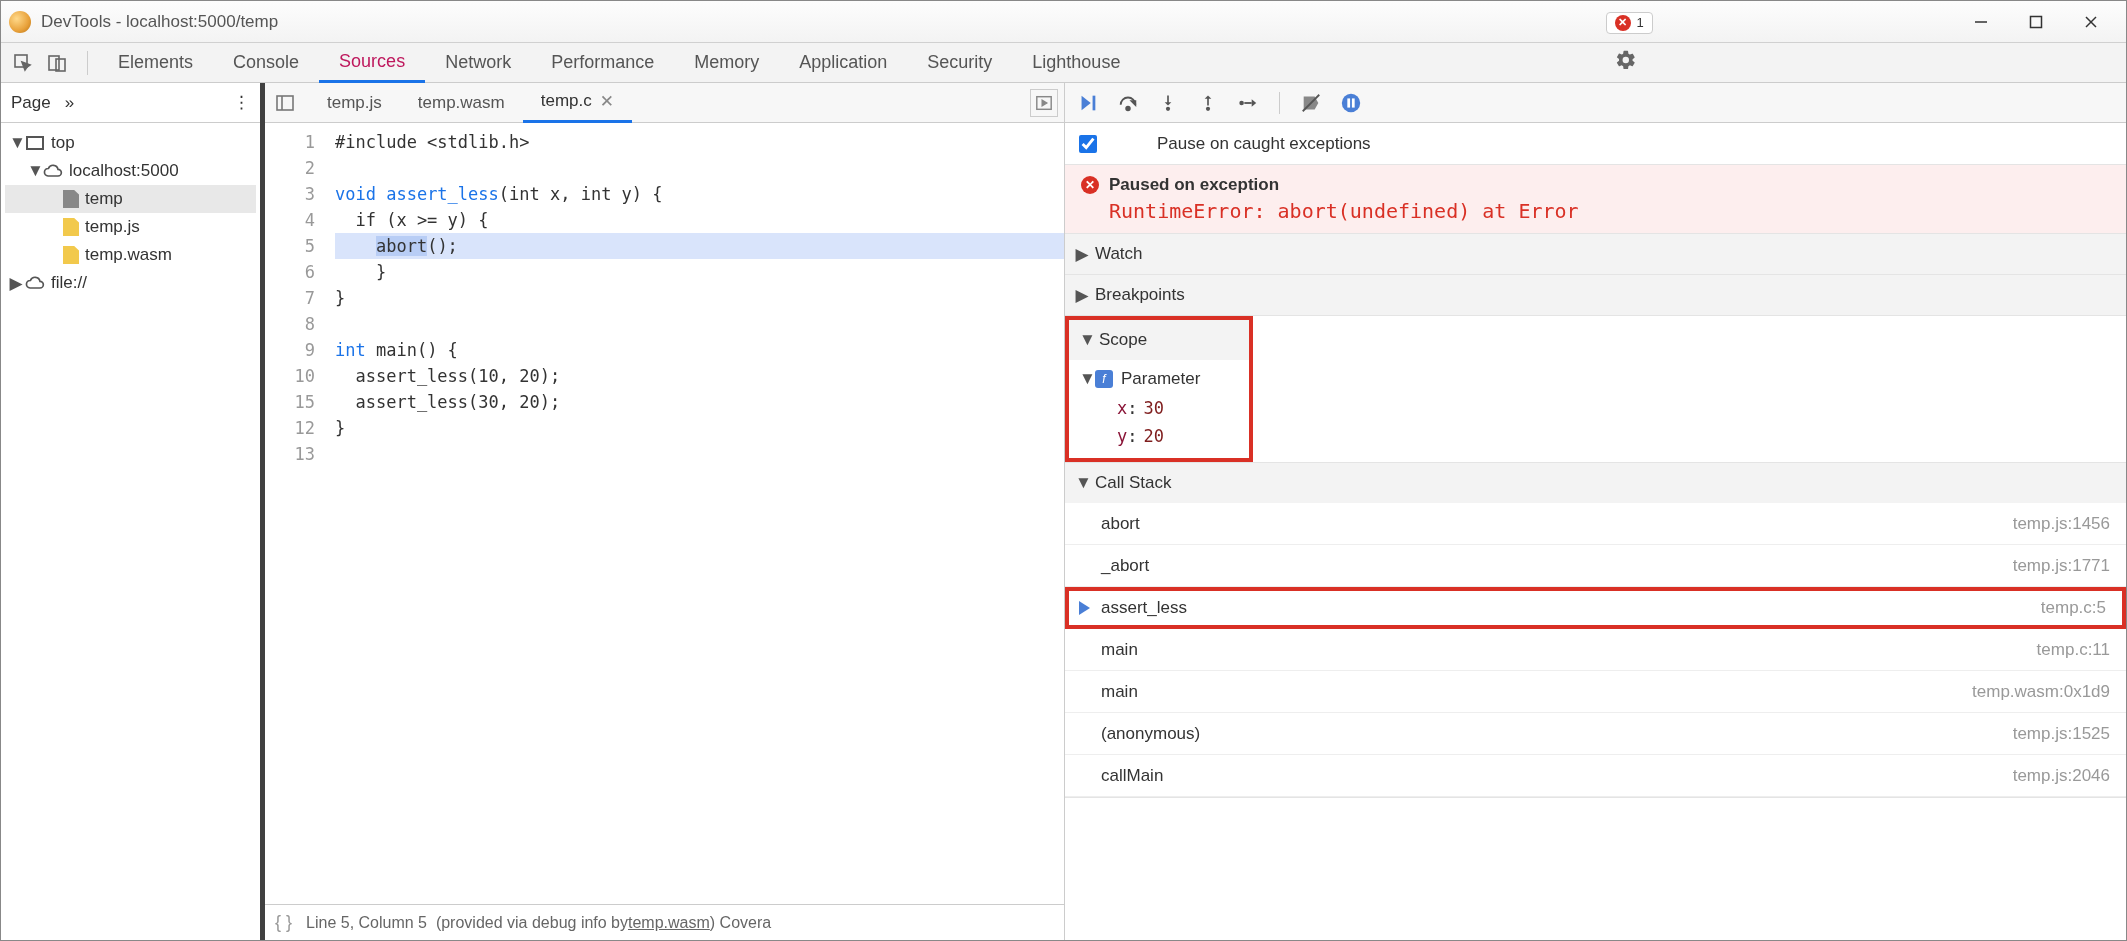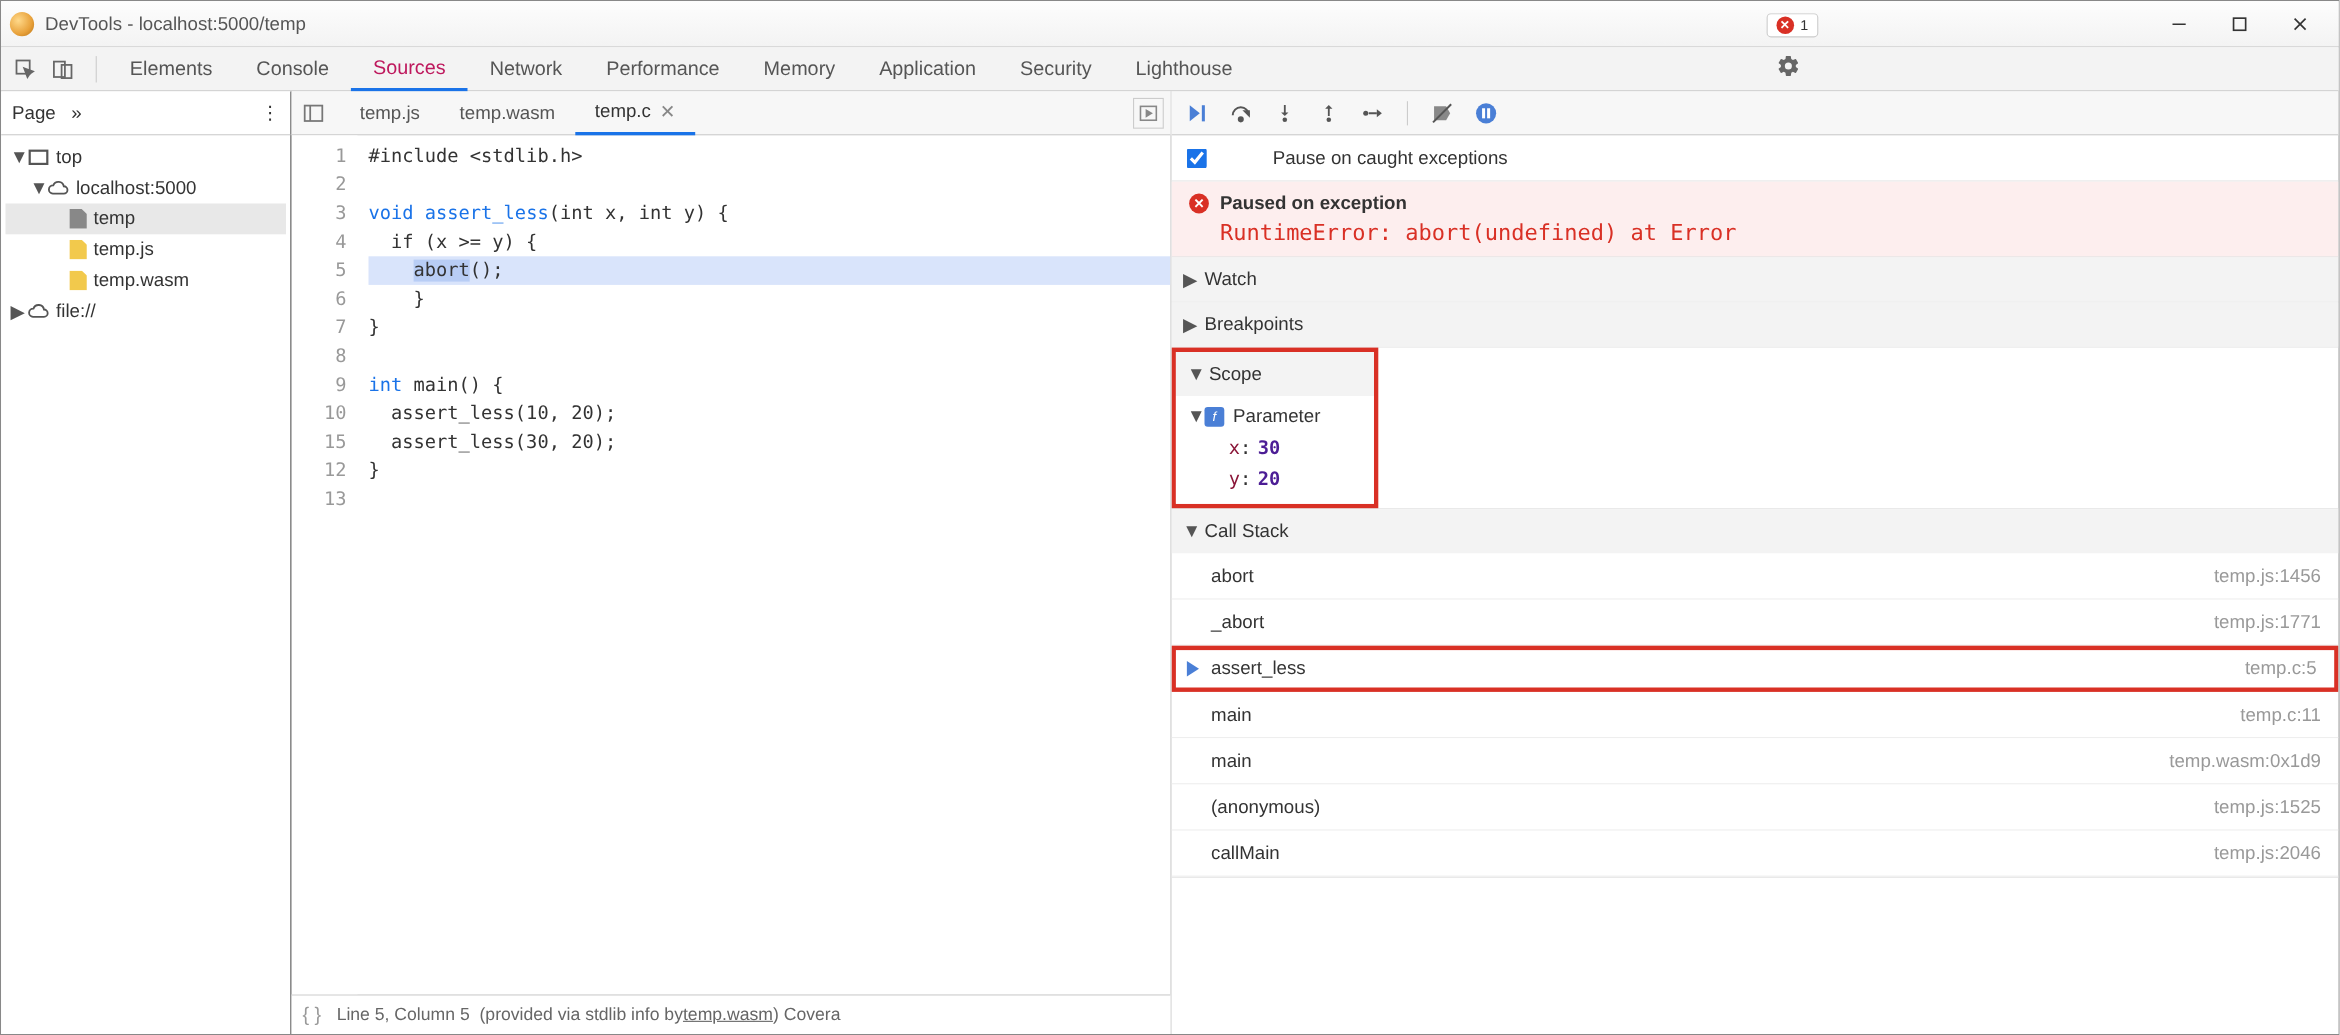--- a/index.html
+++ b/index.html
@@ -21,21 +21,21 @@
 .maintabs .tab { padding: 0 20px; font-size: 18px; color: #555; height:40px; display:flex; align-items:center; }
 .maintabs .tab.active { color: #be185d; border-bottom: 3px solid #1a73e8; }
 .maintabs .right { margin-left:auto; display:flex; align-items:center; gap:12px;}
 .errbadge { border:1px solid #ccc; border-radius:4px; padding:2px 8px; display:flex; align-items:center; gap:6px; background:#fff;}
 .errbadge .dot{width:16px;height:16px;background:#d93025;border-radius:50%;display:flex;align-items:center;justify-content:center;color:#fff;font-size:11px;font-weight:bold;}
 
 
 .main { flex:1; display:flex; overflow:hidden; }
 
 
-.leftnav { width: 264px; border-right:1px solid #404040; display:flex; flex-direction:column; background:#fff;}
+.leftnav { width: 264px; border-right:5px solid #404040; display:flex; flex-direction:column; background:#fff;}
 .leftnav-head { height:40px; display:flex; align-items:center; padding:0 10px; border-bottom:1px solid #ccc; font-size:17px; color:#333;}
 .leftnav-head .more { margin-left:14px;}
 .leftnav-head .dots { margin-left:auto;}
 .tree { padding: 6px 4px; font-size:17px; color:#333;}
 .tree .row { display:flex; align-items:center; height:28px; padding:0 4px;}
 .tree .row.selected { background:#e8e8e8;}
 .tri { width:14px; display:inline-block; text-align:center; color:#555; margin-right:2px;}
 .ficon { width:20px; height:20px; margin-right:6px; display:inline-flex; align-items:center; justify-content:center;}
 .ficon.page{background:#888;width:16px;height:18px;clip-path:polygon(0 0,70% 0,100% 25%,100% 100%,0 100%);}
 .ficon.js{background:#f2c94c;width:16px;height:18px;clip-path:polygon(0 0,70% 0,100% 25%,100% 100%,0 100%);}
@@ -85,21 +85,21 @@
 .sect-hd{height:40px;display:flex;align-items:center;padding:0 10px;font-size:17px;background:#f3f3f3;}
 .sect-hd .tri{margin-right:6px;}
 
 .redbox{border:4px solid #d93025;}
 
 .scope-body{padding:4px 0 8px 0;background:#fff;}
 .scope-row{display:flex;align-items:center;height:30px;padding:0 10px;font-size:17px;}
 .scope-row .pico{width:18px;height:18px;background:#4a7fd6;color:#fff;border-radius:3px;display:flex;align-items:center;justify-content:center;font-size:12px;font-style:italic;margin-right:8px;}
 .scope-var{padding-left:48px;font-family:Consolas,monospace;font-size:17px;height:28px;display:flex;align-items:center;}
 .scope-var .vn{color:#8a1538;}
-.scope-var .vv{color:#4c1d95;margin-left:6px;font-weight:bold;}
+.scope-var .vv{color:#7f1d1d;margin-left:6px;}
 
 .stack-row{height:42px;display:flex;align-items:center;padding:0 16px 0 36px;border-bottom:1px solid #eee;font-size:17px;position:relative;}
 .stack-row .loc{margin-left:auto;color:#999;}
 .stack-row.current::before{content:"";position:absolute;left:10px;width:0;height:0;border-top:7px solid transparent;border-bottom:7px solid transparent;border-left:11px solid #4a7fd6;}
 .stack-row.hlrow{border:4px solid #d93025;padding-left:32px;}
 </style>
 </head>
 <body>
 
 <div class="window">
@@ -268,21 +268,21 @@
           <div class="ln"><span>  assert_less(10, 20);</span></div>
           <div class="ln"><span>  assert_less(30, 20);</span></div>
           <div class="ln"><span>}</span></div>
           <div class="ln"><span></span></div>
         </div>
       </div>
       <div class="statusbar">
         <span class="brace">{ }</span>
         <span>Line 5, Column 5</span>
         <span>&nbsp;&nbsp;</span>
-        <span>(provided via stdlib info by </span>
+        <span>(provided via debug info by </span>
         <span class="ul">temp.wasm</span>
         <span>) Covera</span>
       </div>
     </div>
 
     <div class="right">
       <div class="dbgtoolbar">
         <div class="dico">
             <svg width="22" height="22" viewBox="0 0 24 24" fill="#4a7fd6">
               <polygon points="5,4 15,12 5,20"></polygon>

